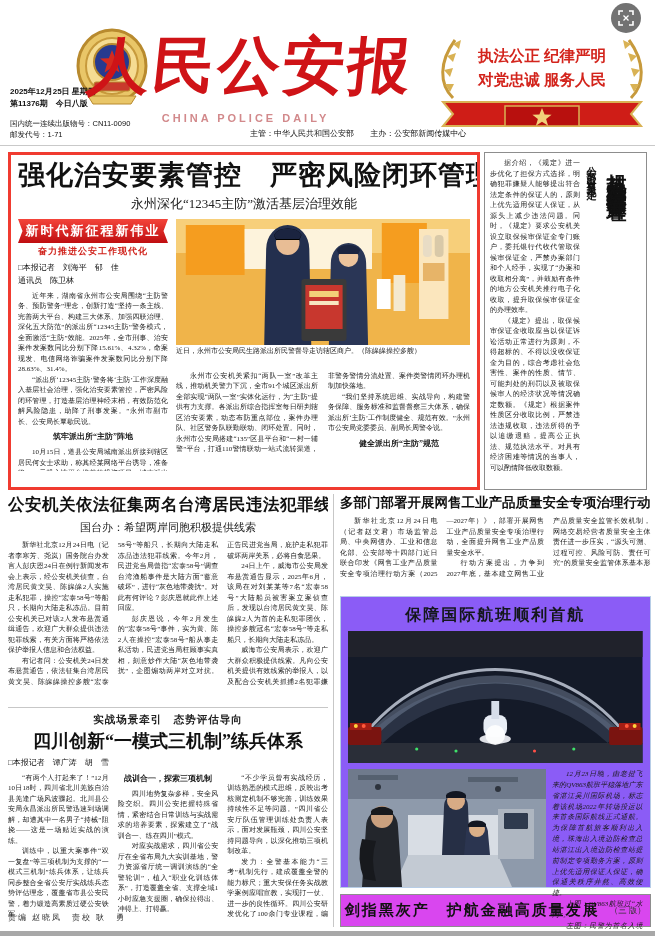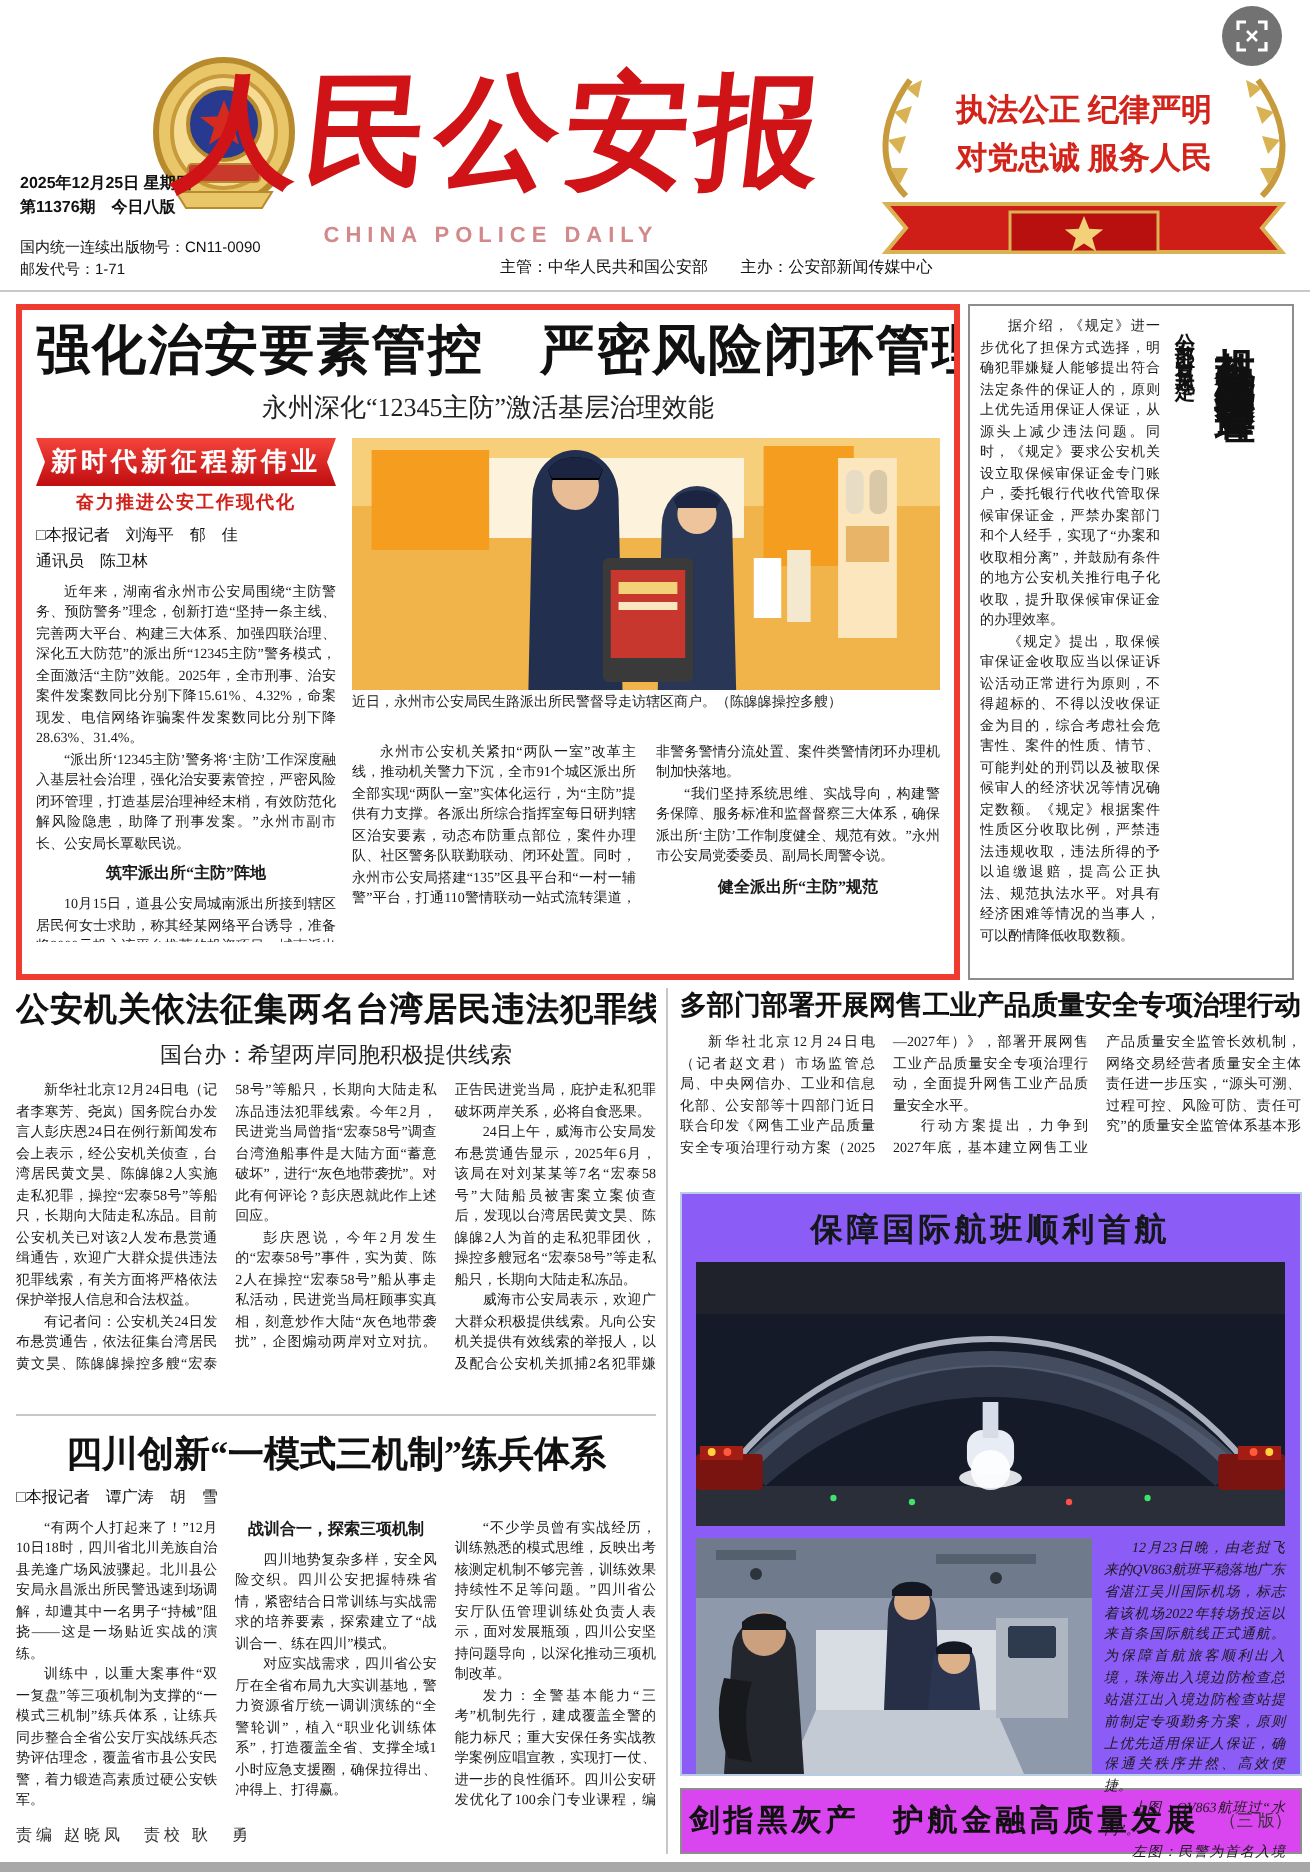--- a/index.html
+++ b/index.html
@@ -237,20 +237,21 @@
         <div class="body-text cols3">
             <div class="blk-p">新华社北京12月24日电（记者李寒芳、尧岚）国务院台办发言人彭庆恩24日在例行新闻发布会上表示，经公安机关侦查，台湾居民黄文昊、陈皞皞2人实施走私犯罪，操控“宏泰58号”等船只，长期向大陆走私冻品。目前公安机关已对该2人发布悬赏通缉通告，欢迎广大群众提供违法犯罪线索，有关方面将严格依法保护举报人信息和合法权益。</div>
             <div class="blk-p">有记者问：公安机关24日发布悬赏通告，依法征集台湾居民黄文昊、陈皞皞操控多艘“宏泰58号”等船只，长期向大陆走私冻品违法犯罪线索。今年2月，民进党当局曾指“宏泰58号”调查台湾渔船事件是大陆方面“蓄意破坏”，进行“灰色地带袭扰”。对此有何评论？彭庆恩就此作上述回应。</div>
             <div class="blk-p">彭庆恩说，今年2月发生的“宏泰58号”事件，实为黄、陈2人在操控“宏泰58号”船从事走私活动，民进党当局枉顾事实真相，刻意炒作大陆“灰色地带袭扰”，企图煽动两岸对立对抗。正告民进党当局，庇护走私犯罪破坏两岸关系，必将自食恶果。</div>
             <div class="blk-p">24日上午，威海市公安局发布悬赏通告显示，2025年6月，该局在对刘某某等7名“宏泰58号”大陆船员被害案立案侦查后，发现以台湾居民黄文昊、陈皞皞2人为首的走私犯罪团伙，操控多艘冠名“宏泰58号”等走私船只，长期向大陆走私冻品。</div>
             <div class="blk-p">威海市公安局表示，欢迎广大群众积极提供线索。凡向公安机关提供有效线索的举报人，以及配合公安机关抓捕2名犯罪嫌疑人的有关人员，经查将视情给予5万元至25万元人民币的奖励。举报信箱为17763119011@163.com，举报电话为0631—110。</div>
           </div>
       </div>
 
       <div class="sichuan">
+        <div class="sc-kicker">实战场景牵引　态势评估导向</div>
         <div class="sc-headline">四川创新“一模式三机制”练兵体系</div>
         <div class="byline sc-byline">□本报记者　谭广涛　胡　雪</div>
         <div class="body-text cols3">
             <div class="blk-p">“有两个人打起来了！”12月10日18时，四川省北川羌族自治县羌逢广场风波骤起。北川县公安局永昌派出所民警迅速到场调解，却遭其中一名男子“持械”阻挠——这是一场贴近实战的演练。</div>
             <div class="blk-p">训练中，以重大案事件“双一复盘”等三项机制为支撑的“一模式三机制”练兵体系，让练兵同步整合全省公安厅实战练兵态势评估理念，覆盖省市县公安民警，着力锻造高素质过硬公安铁军。</div>
             <div class="blk-h">战训合一，探索三项机制</div>
             <div class="blk-p">四川地势复杂多样，安全风险交织。四川公安把握特殊省情，紧密结合日常训练与实战需求的培养要素，探索建立了“战训合一、练在四川”模式。</div>
             <div class="blk-p">对应实战需求，四川省公安厅在全省布局九大实训基地，警力资源省厅统一调训演练的“全警轮训”，植入“职业化训练体系”，打造覆盖全省、支撑全域1小时应急支援圈，确保拉得出、冲得上、打得赢。</div>
             <div class="blk-p">“不少学员曾有实战经历，训练熟悉的模式思维，反映出考核测定机制不够完善，训练效果持续性不足等问题。”四川省公安厅队伍管理训练处负责人表示，面对发展瓶颈，四川公安坚持问题导向，以深化推动三项机制改革。</div>
             <div class="blk-p">发力：全警基本能力“三考”机制先行，建成覆盖全警的能力标尺；重大安保任务实战教学案例应唱宣教，实现打一仗、进一步的良性循环。四川公安研发优化了100余门专业课程，编写了20余份实战手册，一步一个脚印，形成了“训一考一战一评”有机衔接的完整练兵闭环。</div>

